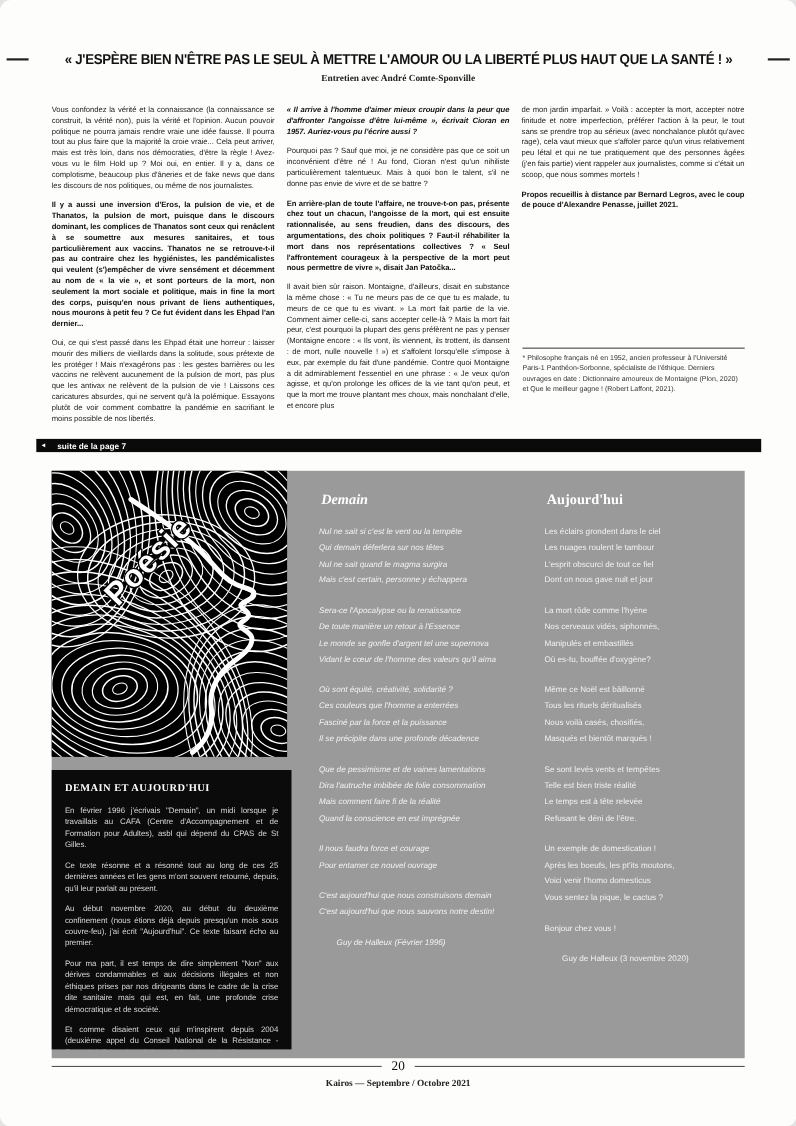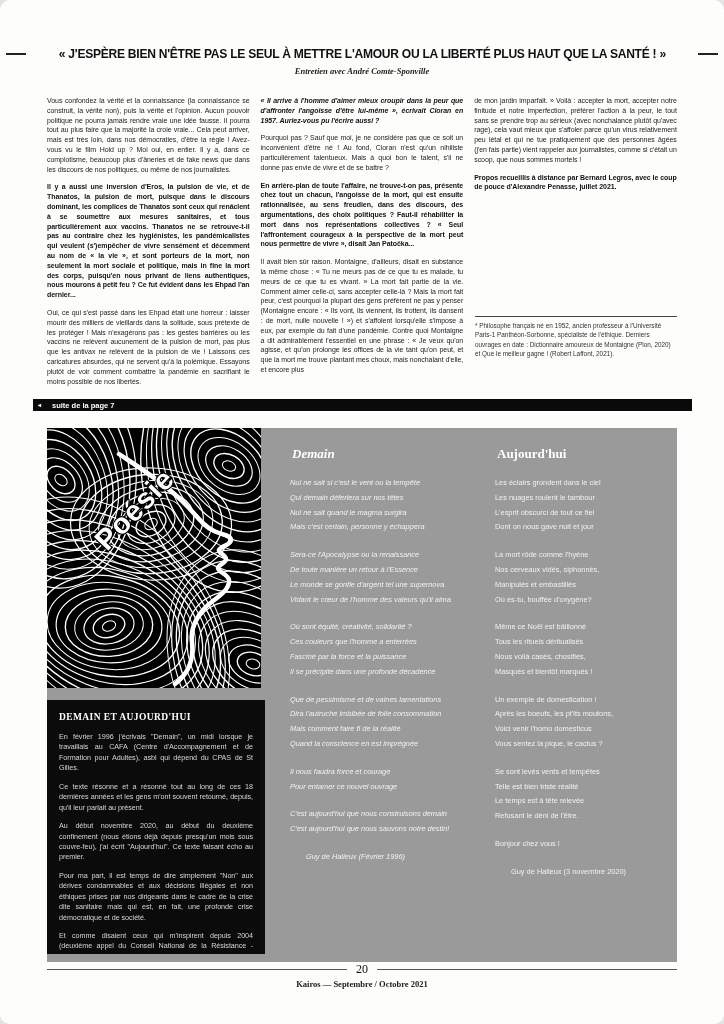--- a/index.html
+++ b/index.html
@@ -12,21 +12,21 @@
   }
   
   .header{position:absolute; top:46px; left:0; right:0; text-align:center;}
   .title-row{display:flex; align-items:center; justify-content:center; gap:10px; padding:0 30px;}
   .title-dash{flex:0 0 20px; height:2px; background:#222; margin-top:1px;}
   .main-title{
     font-weight:bold; font-size:13px; letter-spacing:-0.3px; white-space:nowrap;
     transform:scaleX(0.93); transform-origin:center; color:#111;
   }
   .subtitle{
-    margin-top:5px; font-family:"Liberation Serif", serif; font-weight:bold; font-size:8.5px; color:#222;font-style:italic;
+    margin-top:5px; font-family:"Liberation Serif", serif; font-weight:bold; font-size:8.5px; color:#222;
   }
   
   .columns{
     position:absolute; left:47px; top:96px; width:630px; height:302px;
     display:flex; gap:11px; overflow:hidden;
   }
   .col{width:202.6px; flex:0 0 202.6px;}
   .para{
     margin:0 0 8px 0; font-size:7px; line-height:1.4; text-align:justify;
     letter-spacing:-0.05px; color:#222;
@@ -249,43 +249,43 @@
             <div class="poem-line">Manipulés et embastillés</div>
             <div class="poem-line">Où es-tu, bouffée d'oxygène?</div>
           </div>
           <div class="stanza">
             <div class="poem-line">Même ce Noël est bâillonné</div>
             <div class="poem-line">Tous les rituels déritualisés</div>
             <div class="poem-line">Nous voilà casés, chosifiés,</div>
             <div class="poem-line">Masqués et bientôt marqués !</div>
           </div>
           <div class="stanza">
+            <div class="poem-line">Se sont levés vents et tempêtes</div>
+            <div class="poem-line">Telle est bien triste réalité</div>
+            <div class="poem-line">Le temps est à tête relevée</div>
+            <div class="poem-line">Refusant le déni de l'être.</div>
+          </div>
+          <div class="stanza">
             <div class="poem-line">Un exemple de domestication !</div>
             <div class="poem-line">Après les boeufs, les pt'its moutons,</div>
             <div class="poem-line">Voici venir l'homo domesticus</div>
             <div class="poem-line">Vous sentez la pique, le cactus ?</div>
           </div>
           <div class="stanza">
-            <div class="poem-line">Se sont levés vents et tempêtes</div>
-            <div class="poem-line">Telle est bien triste réalité</div>
-            <div class="poem-line">Le temps est à tête relevée</div>
-            <div class="poem-line">Refusant le déni de l'être.</div>
-          </div>
-          <div class="stanza">
             <div class="poem-line">Bonjour chez vous !</div>
           </div>
         </div>
       <div class="poem-signature">Guy de Halleux (3 novembre 2020)</div>
     </div>
 
     <div class="note-box">
       <div class="note-title">DEMAIN ET AUJOURD'HUI</div>
       <div>
           <p class="para">En février 1996 j'écrivais "Demain", un midi lorsque je travaillais au CAFA (Centre d'Accompagnement et de Formation pour Adultes), asbl qui dépend du CPAS de St Gilles.</p>
-          <p class="para">Ce texte résonne et a résonné tout au long de ces 18 dernières années et les gens m'ont souvent retourné, depuis, qu'il leur parlait au présent.</p>
+          <p class="para">Ce texte résonne et a résonné tout au long de ces 25 dernières années et les gens m'ont souvent retourné, depuis, qu'il leur parlait au présent.</p>
           <p class="para">Au début novembre 2020, au début du deuxième confinement (nous étions déjà depuis presqu'un mois sous couvre-feu), j'ai écrit "Aujourd'hui". Ce texte faisant écho au premier.</p>
           <p class="para">Pour ma part, il est temps de dire simplement "Non" aux dérives condamnables et aux décisions illégales et non éthiques prises par nos dirigeants dans le cadre de la crise dite sanitaire mais qui est, en fait, une profonde crise démocratique et de société.</p>
           <p class="para">Et comme disaient ceux qui m'inspirent depuis 2004 (deuxième appel du Conseil National de la Résistance - France): " Créer c'est résister, résiter c'est créer !"</p>
         </div>
     </div>
 
   </div>
 
   <div class="footer">
     <div class="page-number-row">

